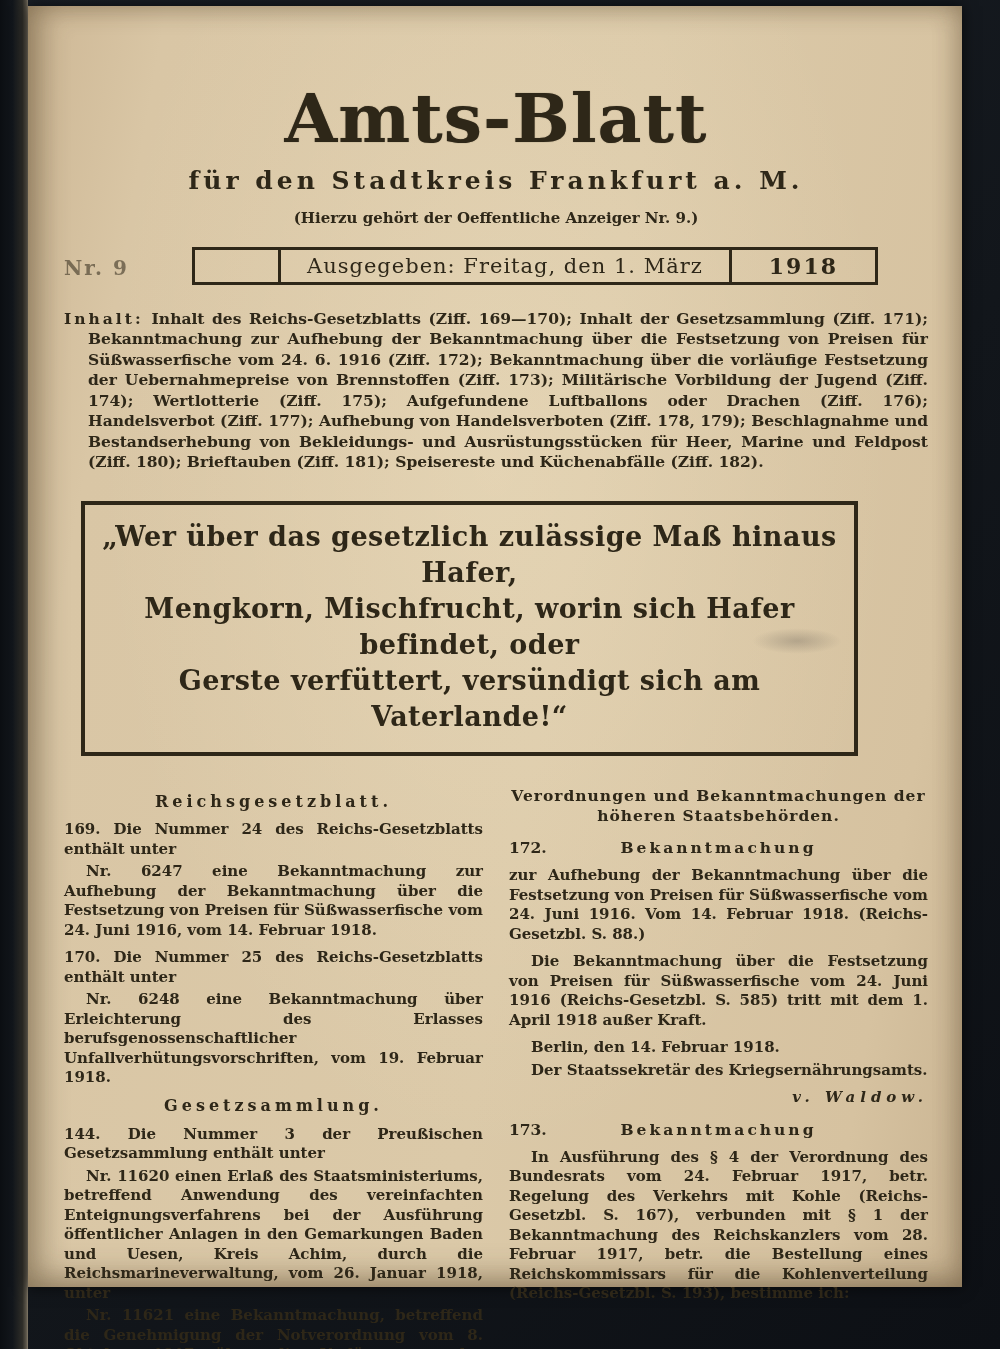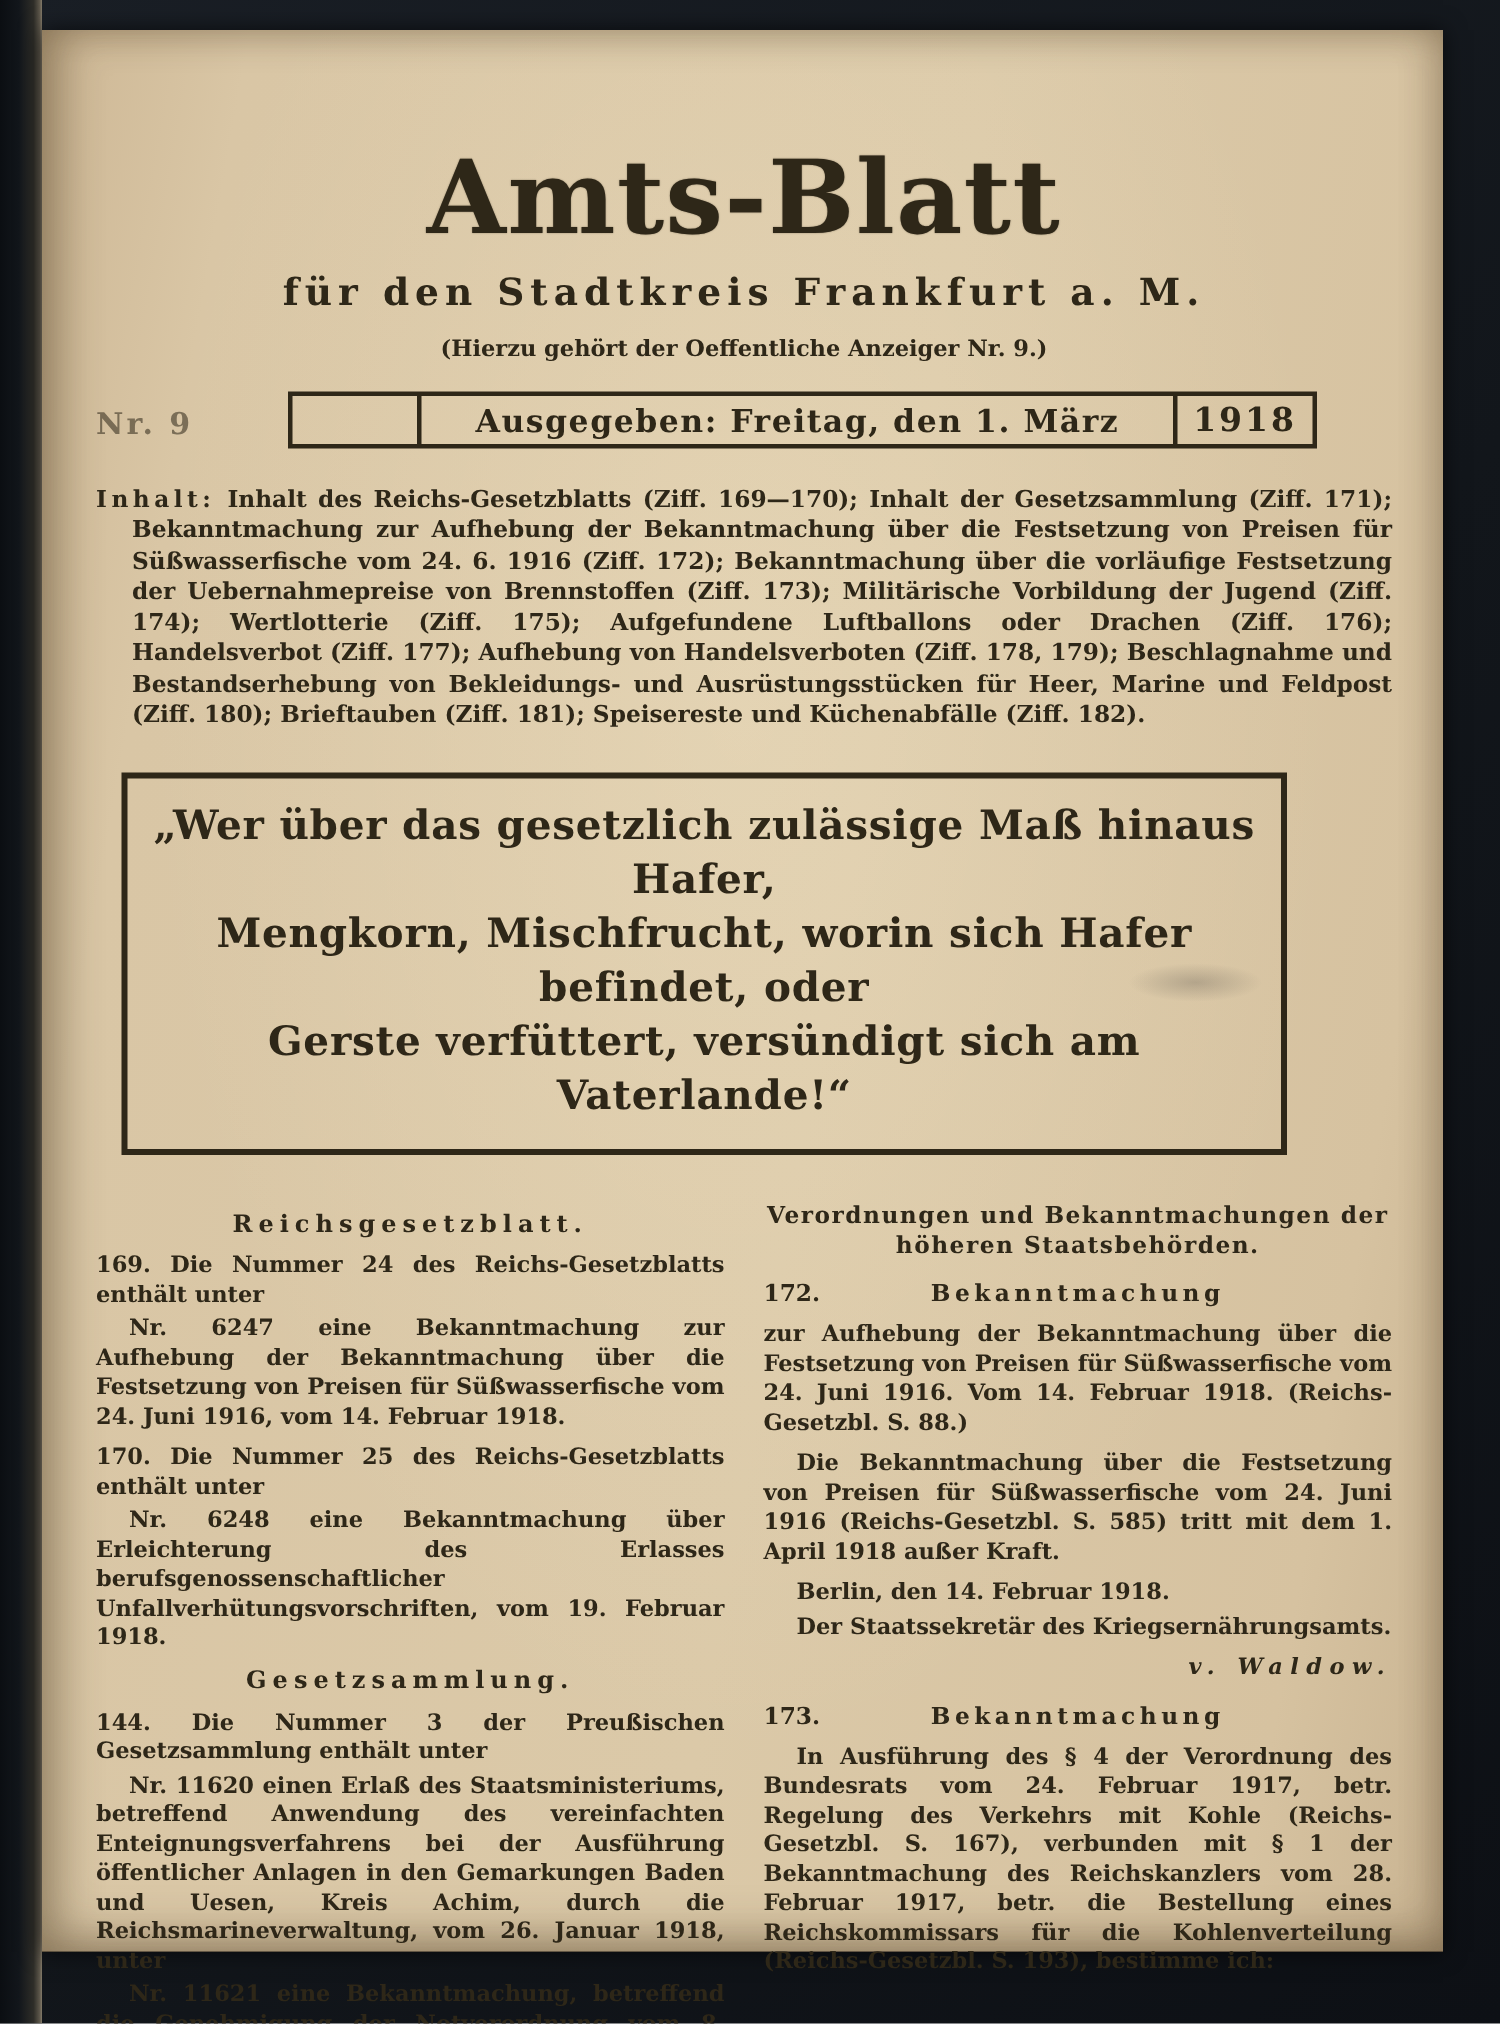--- a/index.html
+++ b/index.html
@@ -19,21 +19,21 @@
   .edge-right {
     position: absolute; right: 0; top: 0; width: 38px; height: 100%;
     background: linear-gradient(270deg, #0b0e12 0%, #14181d 55%, #2b2a25 88%, #4e4albd 96%, #4e483d 100%);
   }
   .edge-bottom {
     position: absolute; left: 0; bottom: 0; width: 100%; height: 62px;
     background: linear-gradient(0deg, #0a0d11 0%, #14181d 50%, #3a372f 84%, #6b6354 97%, #7d７464 100%);
   }
   
   .paper {
-    position: absolute; left: 28px; top: 20px;
+    position: absolute; left: 28px; top: 6px;
     width: 934px; height: 1281px;
     background:
       radial-gradient(ellipse at 50% 35%, rgba(255,244,215,0.25), rgba(0,0,0,0) 60%),
       linear-gradient(100deg, #cdb795 0%, #d9c6a5 12%, #dbc9a8 55%, #d6c2a0 88%, #c9b492 100%);
     color: #2e2718;
     box-shadow: inset 14px 0 28px rgba(70,52,28,0.30), inset -8px 0 22px rgba(70,52,28,0.18),
                 inset 0 -14px 30px rgba(70,52,28,0.22), 0 0 14px rgba(0,0,0,0.65);
   }
   .smudge {
     position: absolute; right: 120px; top: 622px; width: 90px; height: 26px;
@@ -63,23 +63,23 @@
   .banner-issue {
     width: 128px; font-size: 20px; font-weight: bold;
     color: rgba(46,39,24,0.55); padding-top: 9px; letter-spacing: 2px;
   }
   .banner-band {
     flex: 1; margin-right: 50px; height: 38px;
     border: 3px solid #2e2718; display: flex; align-items: stretch;
   }
   .band-spacer { width: 86px; border-right: 3px solid #2e2718; }
   .band-center {
-    border-right: 3px solid #2e2718; padding: 0 36px;
+    border-right: 3px solid #2e2718; padding: 0 26px;
     display: flex; align-items: center;
-    font-size: 21px; font-weight: bold; letter-spacing: 1px;
+    font-size: 21px; font-weight: normal; letter-spacing: 1px;
   }
   .band-year {
     flex: 1; display: flex; align-items: center; justify-content: center;
     font-size: 22px; font-weight: bold; letter-spacing: 2px;
   }
 
   
   .toc {
     margin: 24px 0 0;
     font-size: 15.5px; line-height: 1.32; font-weight: bold;

